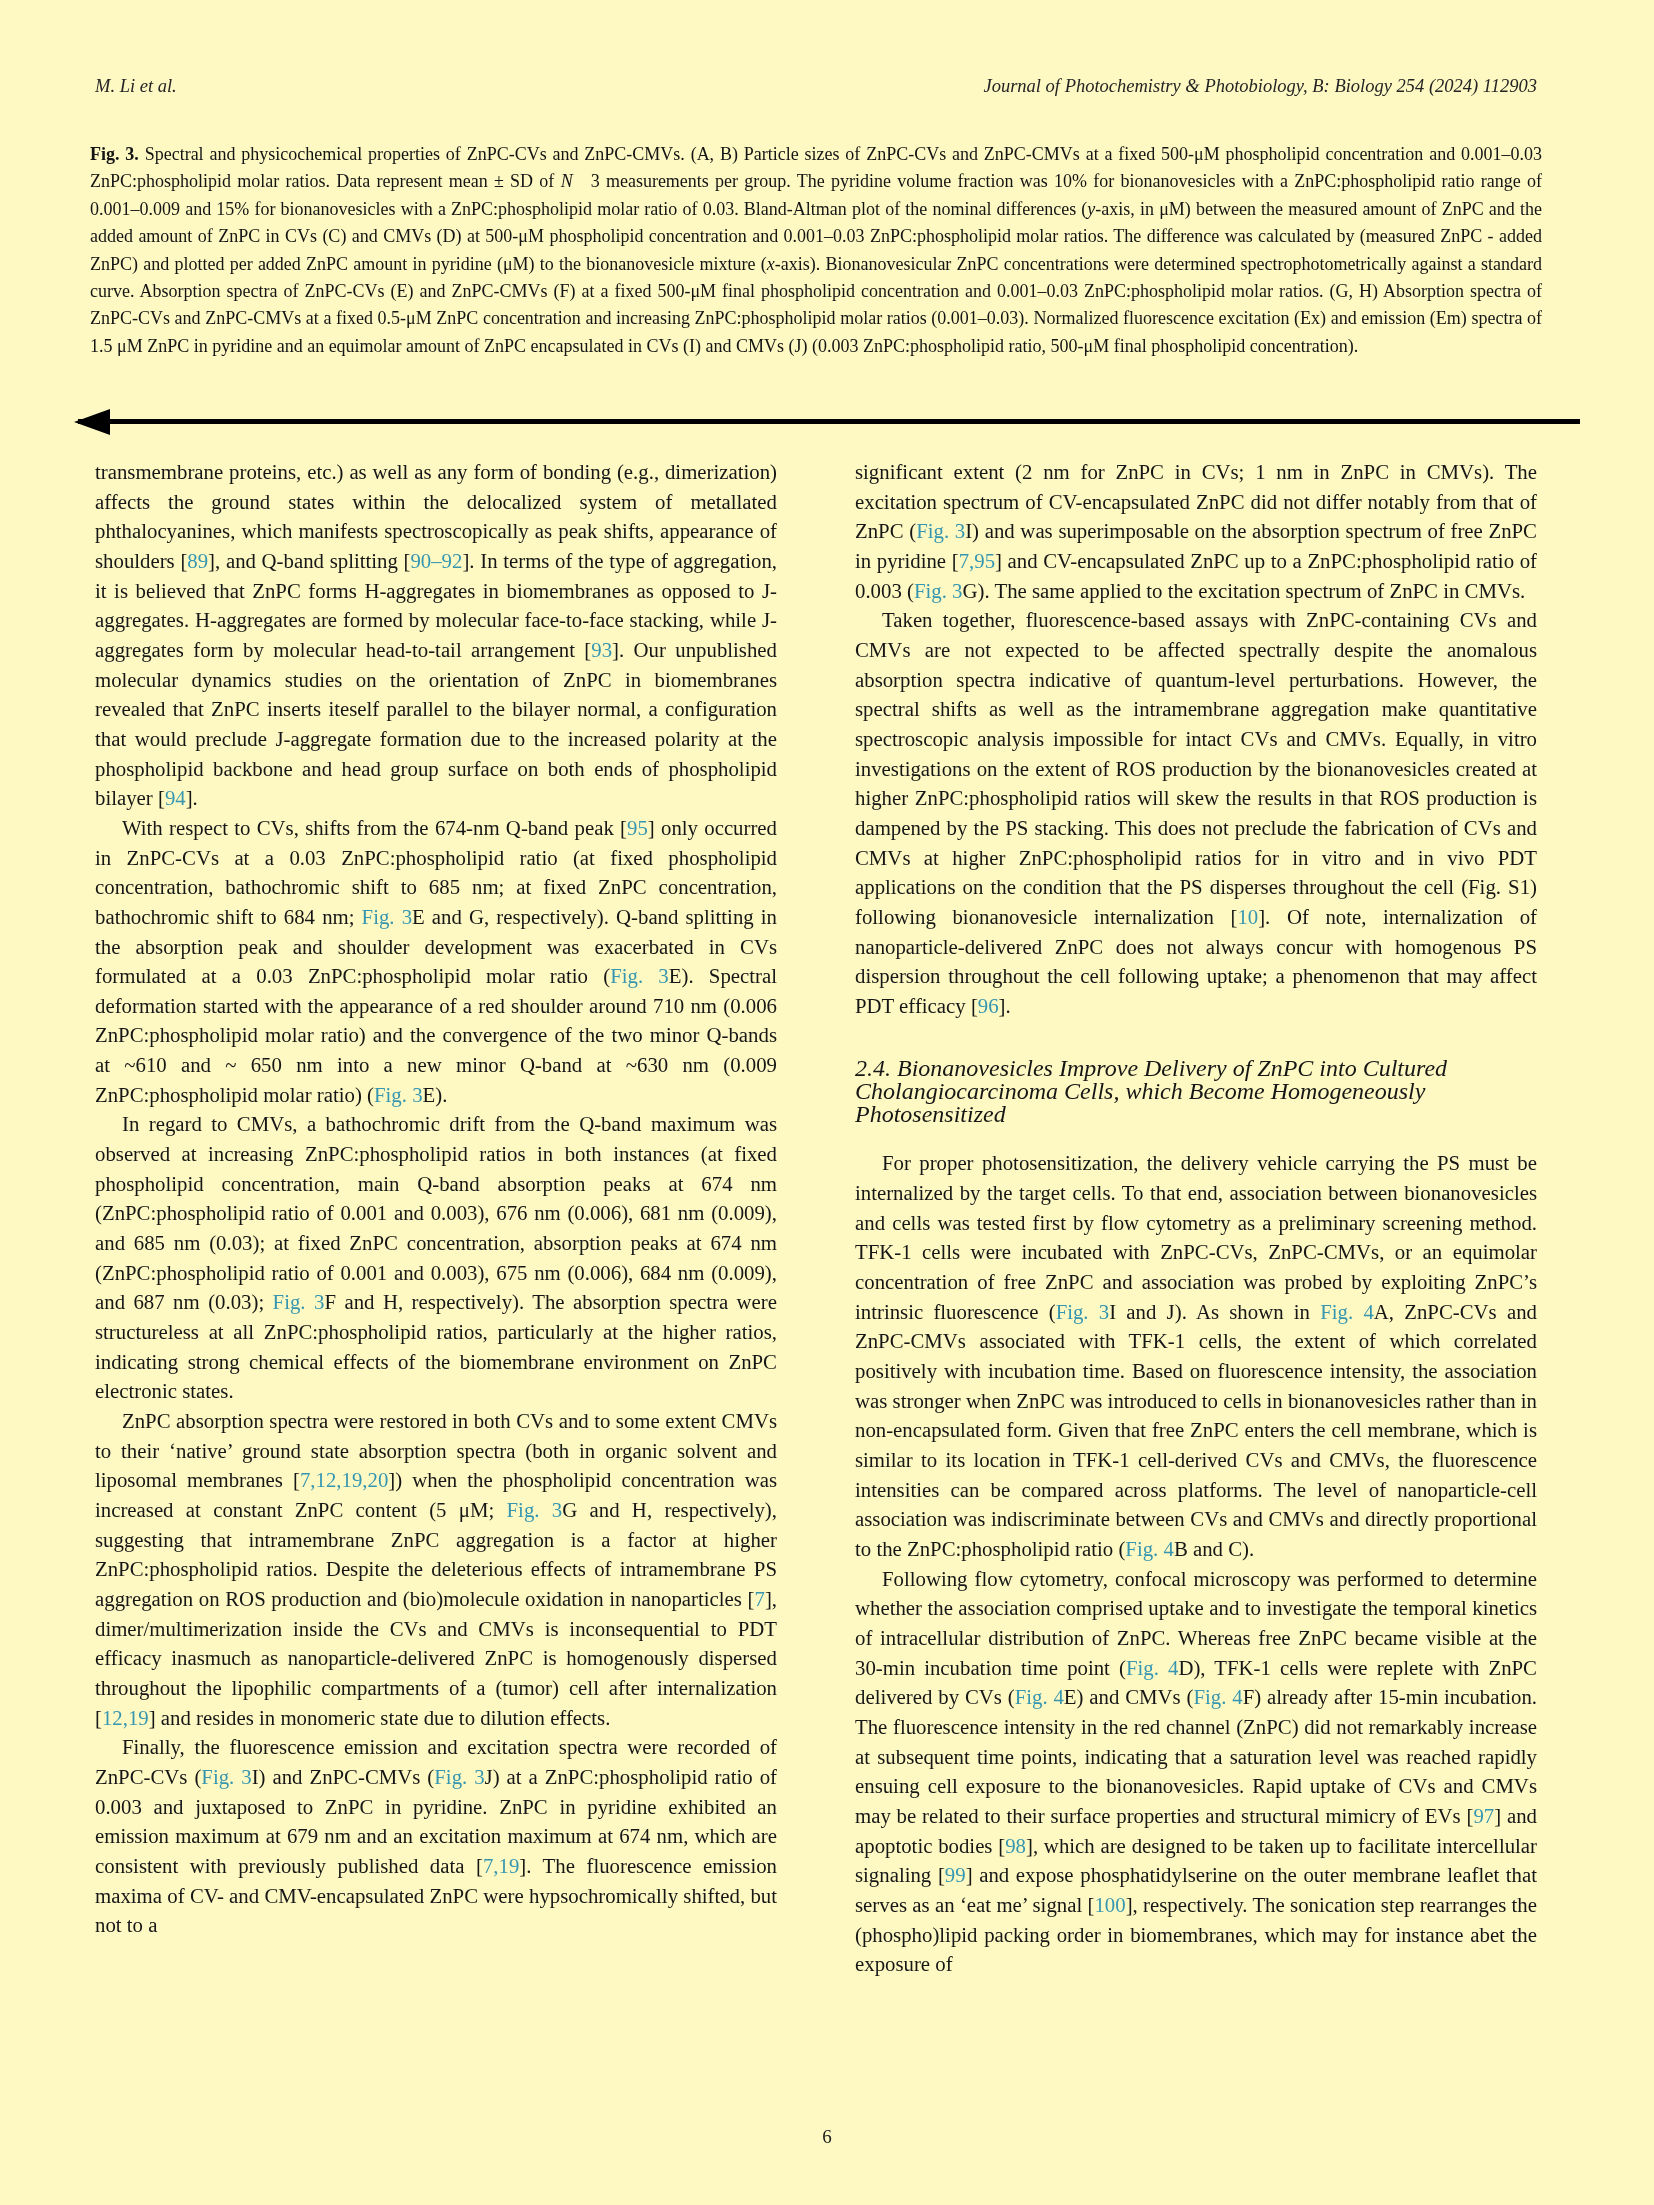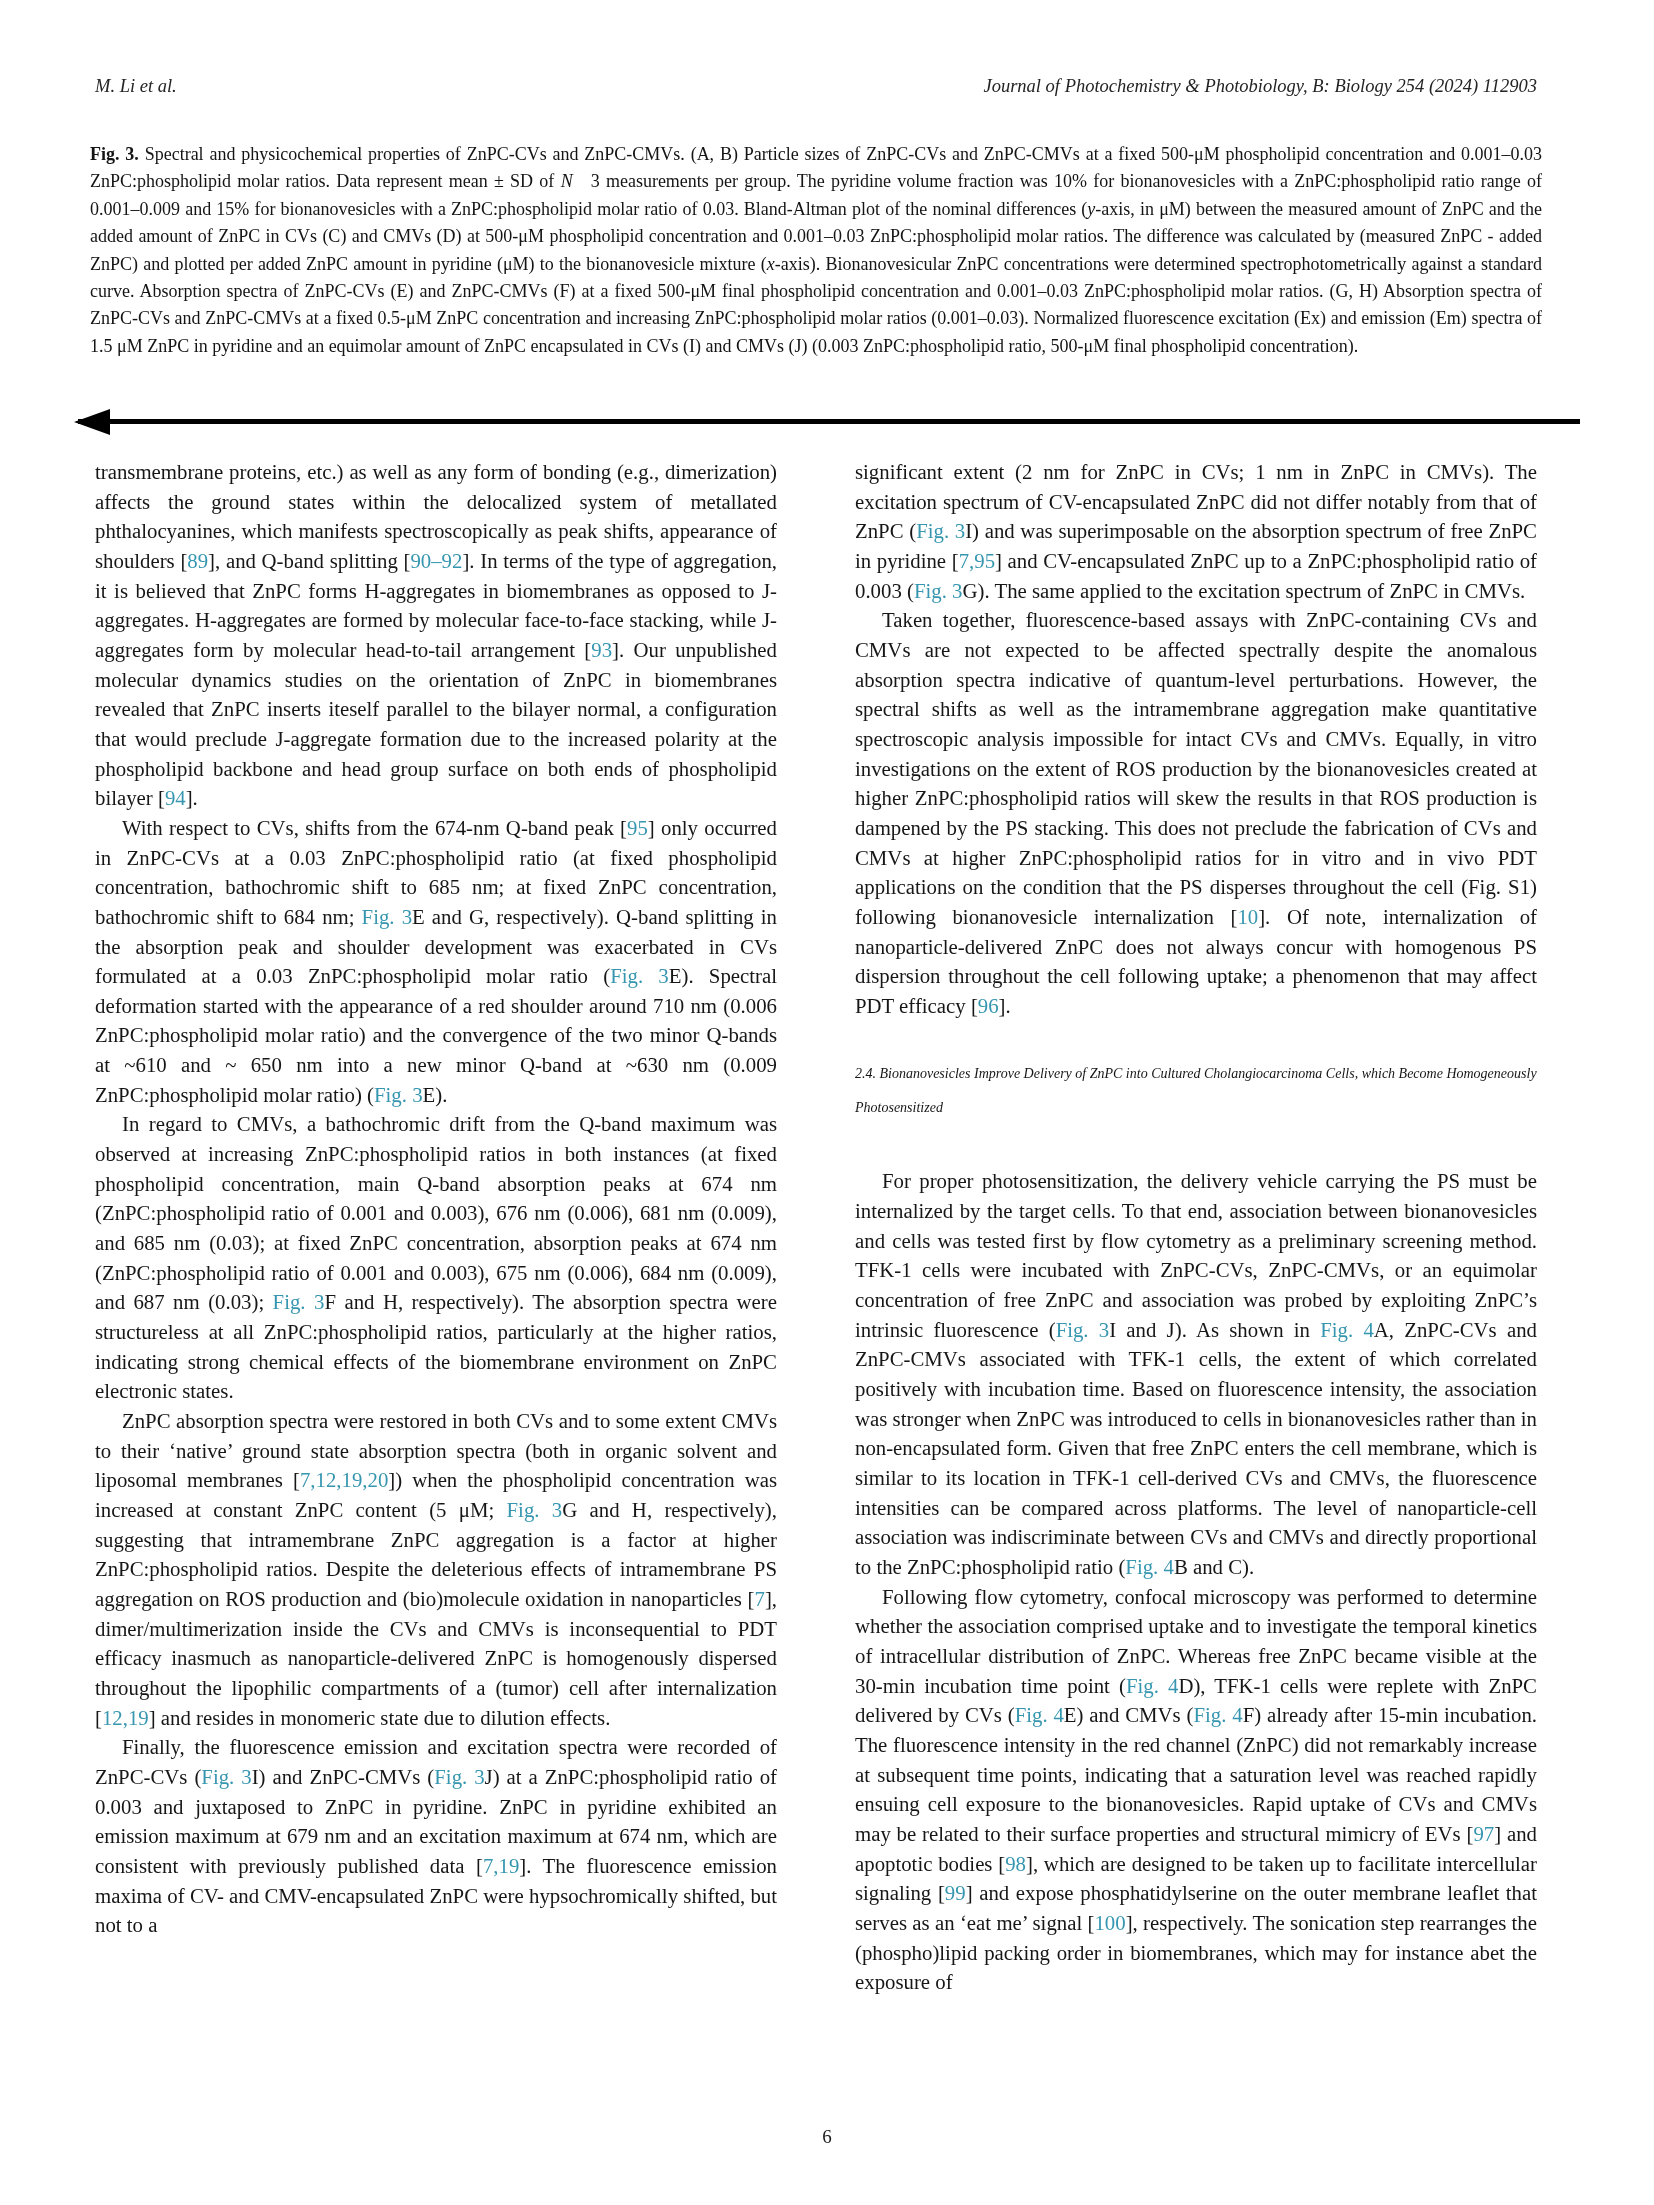--- a/index.html
+++ b/index.html
@@ -1,21 +1,21 @@
 <!DOCTYPE html>
 <html style="--link: #3696b0;"><head>
 <meta charset="utf-8">
 <title>Journal page</title>
 <style>
   html,body{margin:0;padding:0;background:#e9e9e9;}
   .page{
     position:relative;
     width:1654px;height:2205px;
     margin:0 auto;
-    background:#ffffff;
+    background:#fef9c3;
     font-family:"Liberation Serif", serif;
     color:#1b1b1b;
     overflow:hidden;
   }
   .header{
     position:absolute;top:76px;left:95px;right:117px;
     display:flex;justify-content:space-between;align-items:baseline;
     font-style:italic;font-size:18.5px;color:#242424;
   }
   .caption{
@@ -34,22 +34,22 @@
     border-right:36px solid #000;
   }
   .body-cols{
     position:absolute;top:457px;left:95px;width:1442px;
     display:flex;gap:78px;
   }
   .col{width:682px;font-size:20.8px;line-height:29.65px;text-align:justify;color:#161616;}
   .para{margin:0;}
   .para.indent{text-indent:27px;}
   .section-heading{
-    font-style:italic;font-size:14px;line-height:34px;
-    margin:37px 0 41px 0;text-align:left;
+    font-style:italic;font-size:24px;line-height:23px;
+    margin:37px 0 22px 0;text-align:left;
   }
   .ref-link{color:var(--link,#3696b0);}
   .footer{
     position:absolute;top:2126px;left:0;width:1654px;
     text-align:center;font-size:19px;color:#1b1b1b;
   }
 </style>
 </head>
 <body>
 

